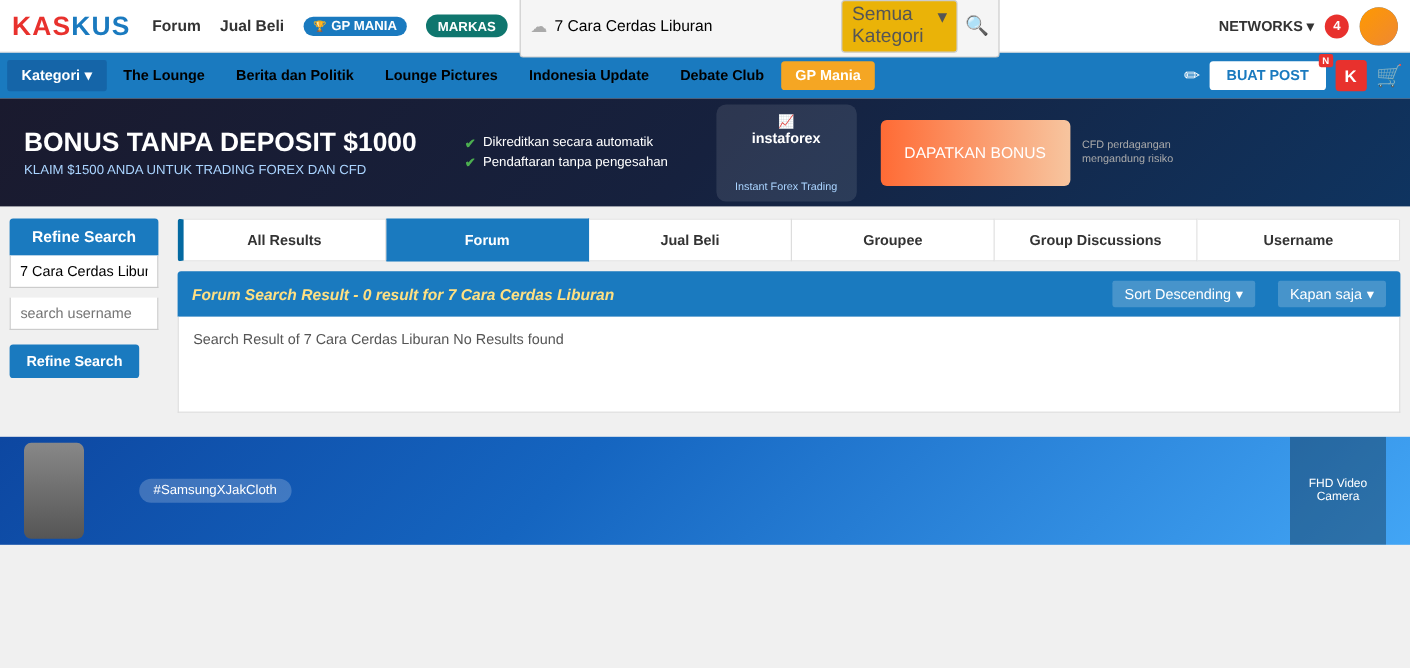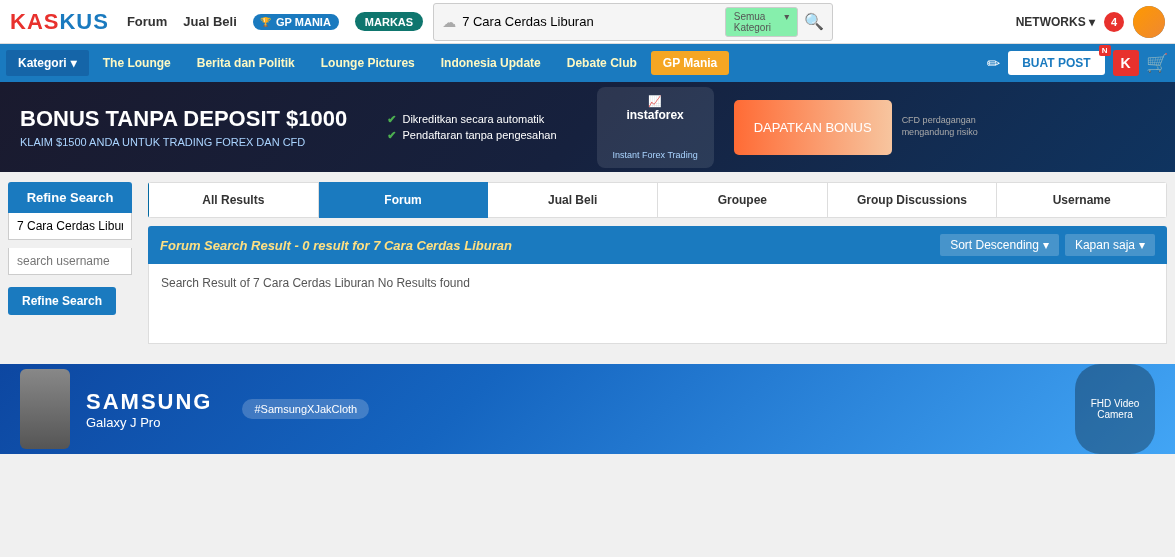--- a/index.html
+++ b/index.html
@@ -53,25 +53,25 @@
       border: none;
       background: transparent;
       font-size: 13px;
       width: 100%;
       outline: none;
     }
     .search-bar .cloud-icon { color: #aaa; margin-right: 6px; font-size: 14px; }
     .category-select {
       display: flex;
       align-items: flex-start;
-      background: #86efac;
+      background: #eab308;
       border: 1px solid #ccc;
       border-radius: 3px;
       padding: 3px 8px;
-      font-size: 10px;
+      font-size: 16px;
       color: #555;
       cursor: pointer;
       margin-right: 6px;
     }
     .search-btn {
       background: none;
       border: none;
       cursor: pointer;
       font-size: 16px;
       color: #888;
@@ -120,21 +120,21 @@
       color: white;
       border: none;
       padding: 6px 12px;
       font-size: 12px;
       font-weight: bold;
       cursor: pointer;
       border-radius: 2px;
       display: flex; align-items: center; gap: 4px;
     }
     .cat-link {
-      color: #fef9c3;
+      color: #000000;
       text-decoration: none;
       padding: 6px 12px;
       font-size: 12px;
       font-weight: bold;
       white-space: nowrap;
     }
     .gp-mania-btn {
       background: #f5a623;
       color: white;
       border: none;
@@ -275,37 +275,37 @@
     .tab-item {
       flex: 1;
       text-align: center;
       padding: 10px 6px;
       font-size: 12px;
       font-weight: bold;
       cursor: pointer;
       border: 1px solid #ddd;
       border-left: none;
     }
-    .tab-item:first-child { border-left: 1px solid #0369a1; }
+    .tab-item:first-child { border-left: 5px solid #0369a1; }
     .tab-item.active { background: #1a7abf; color: white; border-color: #1a7abf; }
     .tab-item.inactive { background: #fff; color: #333; }
 
     
     .results-header {
       background: #1a7abf;
       color: white;
       padding: 8px 12px;
       display: flex;
       align-items: center;
       justify-content: space-between;
       border-radius: 3px 3px 0 0;
     }
     .results-title { font-size: 13px; font-weight: bold; }
     .results-title span { font-style: italic; color: #ffe082; }
-    .results-sort { display: flex; align-items: center; gap: 6px; font-size: 12px; padding-left: 20px; }
+    .results-sort { display: flex; align-items: center; gap: 19px; font-size: 12px; padding-left: 20px; }
     .sort-btn {
       background: rgba(255,255,255,0.2);
       color: white;
       border: none;
       padding: 4px 10px;
       font-size: 12px;
       cursor: pointer;
       border-radius: 2px;
       display: flex; align-items: center; gap: 4px;
     }
@@ -348,21 +348,21 @@
       padding: 4px 12px;
       border-radius: 20px;
       font-size: 11px;
       margin: 0 30px;
     }
     .ad-right-block {
       margin-left: auto;
       background: rgba(0,0,0,0.3);
       width: 80px; height: 90px;
       display: flex; align-items: center; justify-content: center;
-      color: white; font-size: 10px; text-align: center; border-radius: 25px;
+      color: white; font-size: 10px; text-align: center;
     }
 
     
     .footer { height: 30px; }
   </style>
 </head>
 <body>
 
 <div class="top-nav">
   <div class="logo">
@@ -488,23 +488,19 @@
     </div>
 
     <div class="results-body">
       <div class="no-results">Search Result of 7 Cara Cerdas Liburan No Results found</div>
     </div>
   </div>
 </div>
 
 <div class="ad-banner-2">
   <div class="samsung-phone"></div>
-  <div class="samsung-text">
-    <div class="samsung-brand">SAMSUNG</div>
-    <div class="samsung-model">Galaxy J Pro</div>
-  </div>
   <div class="hashtag-badge">#SamsungXJakCloth</div>
   <div class="ad-right-block">
     <div>FHD Video Camera</div>
   </div>
 </div>
 
 <div class="footer"></div>
 
 </body></html>

